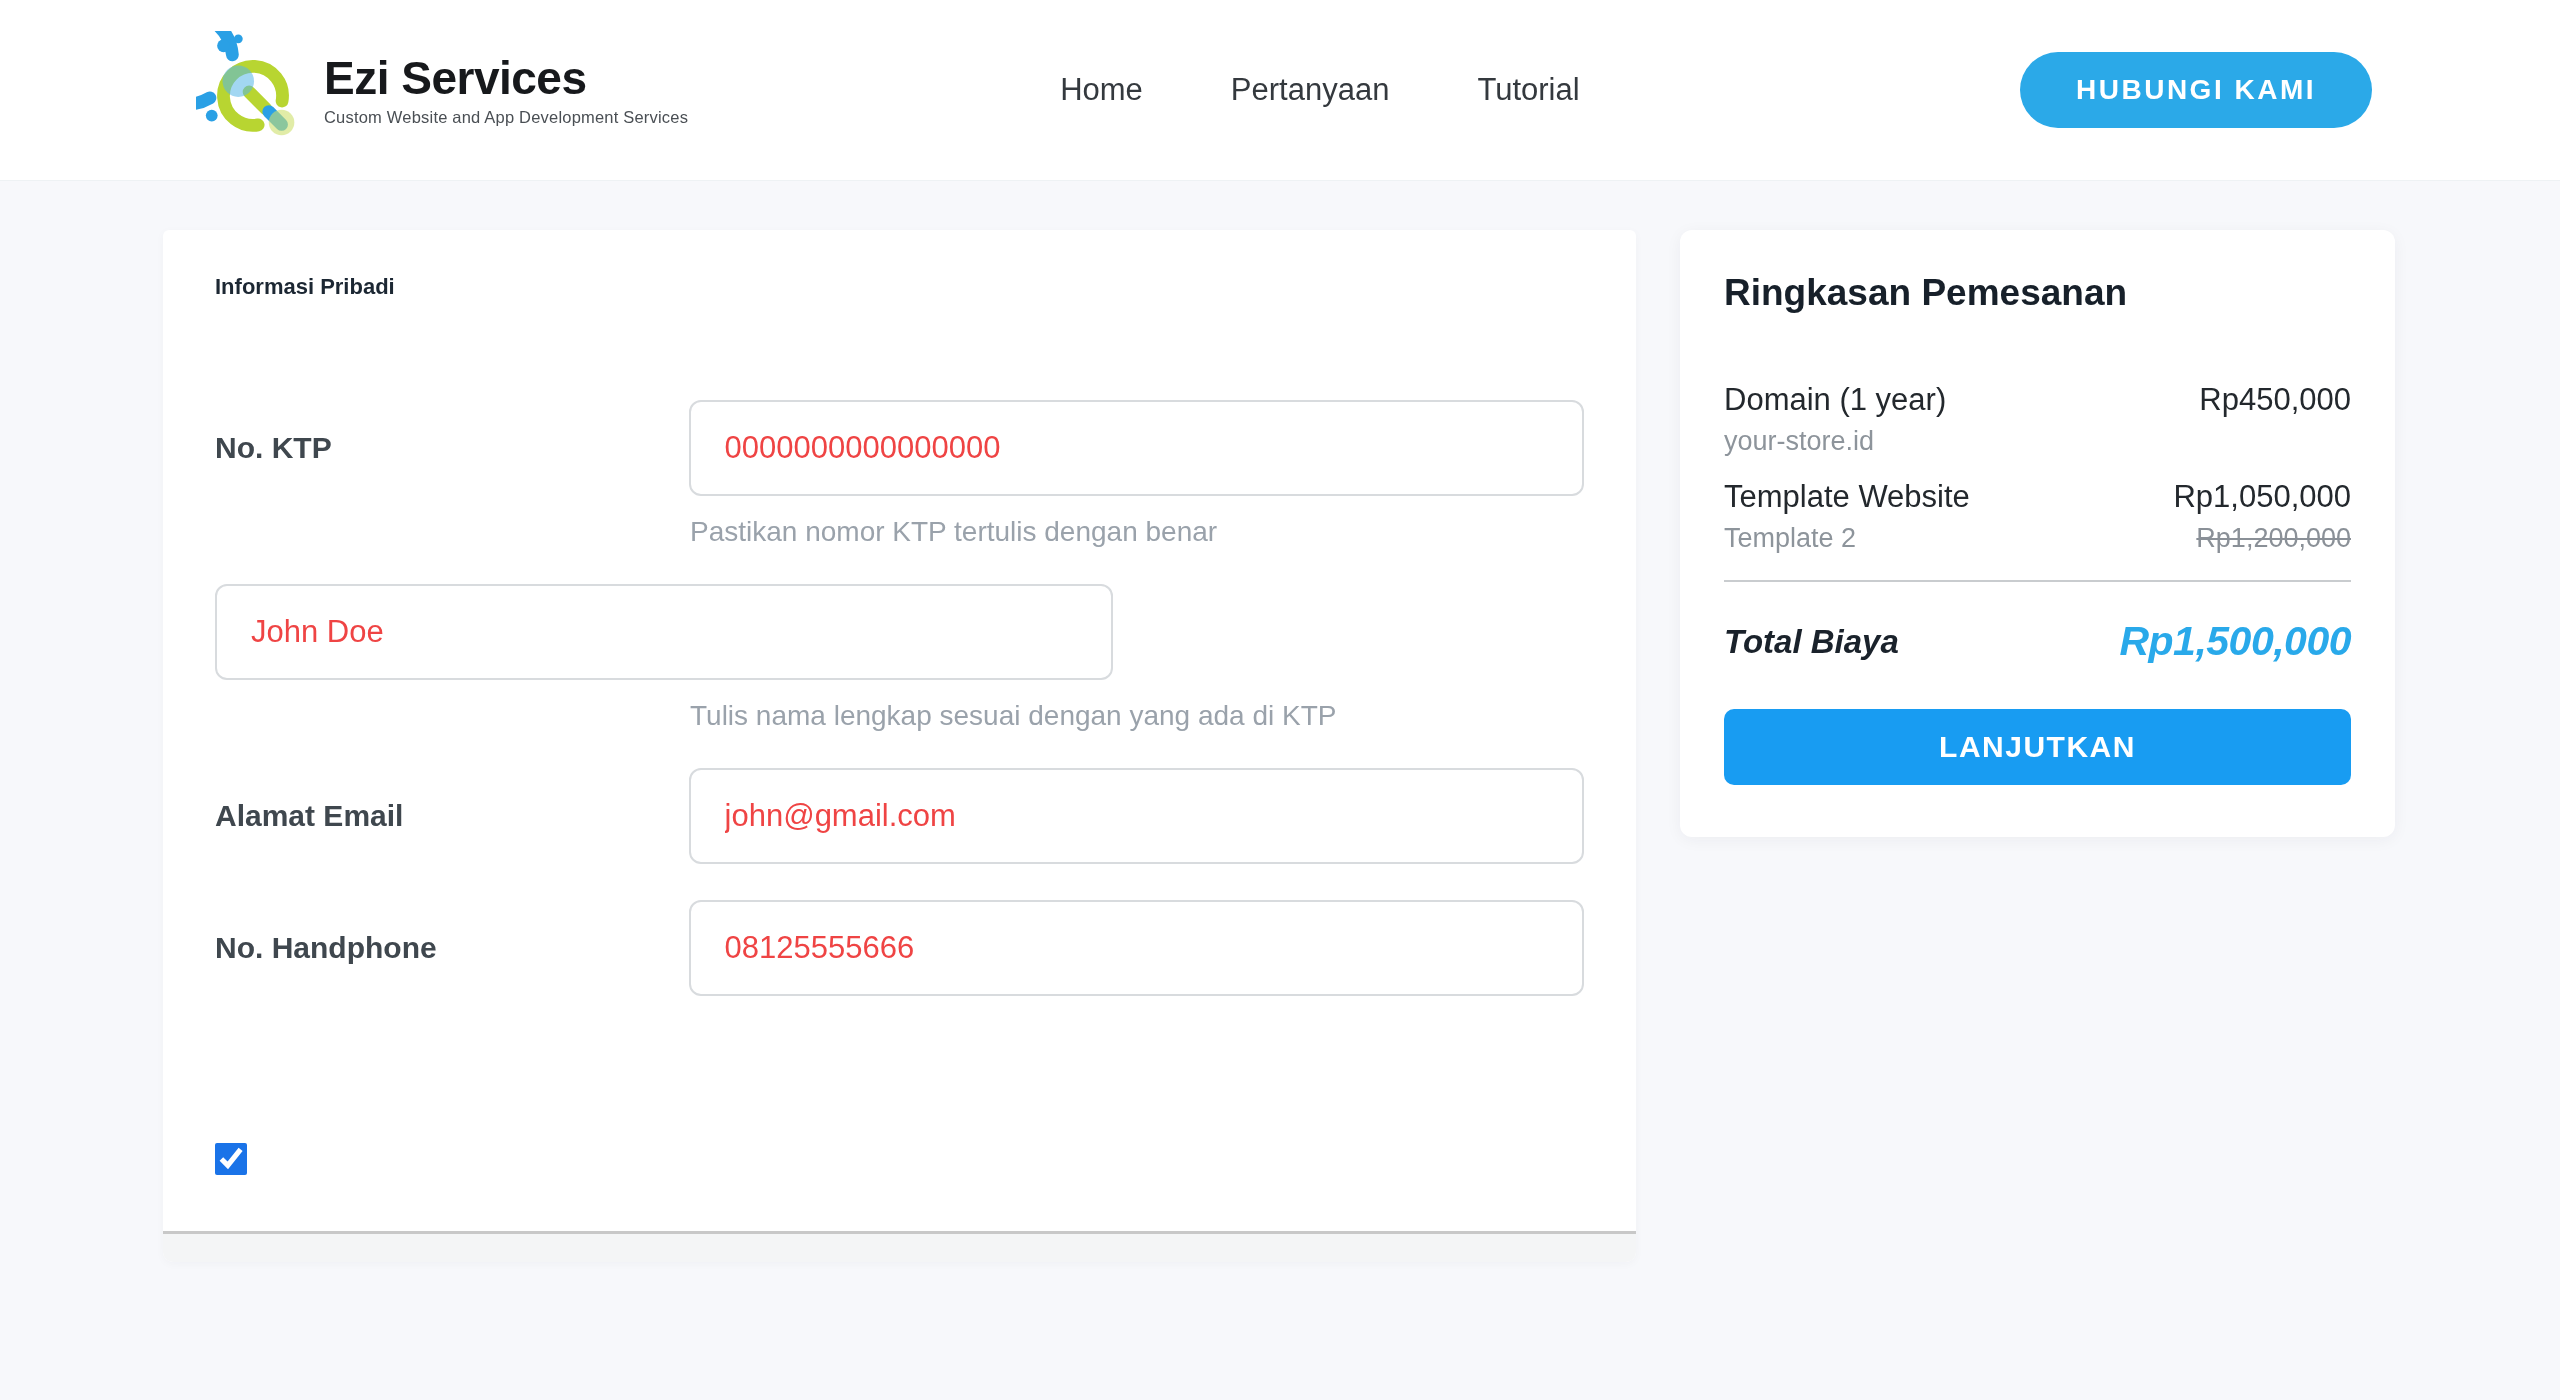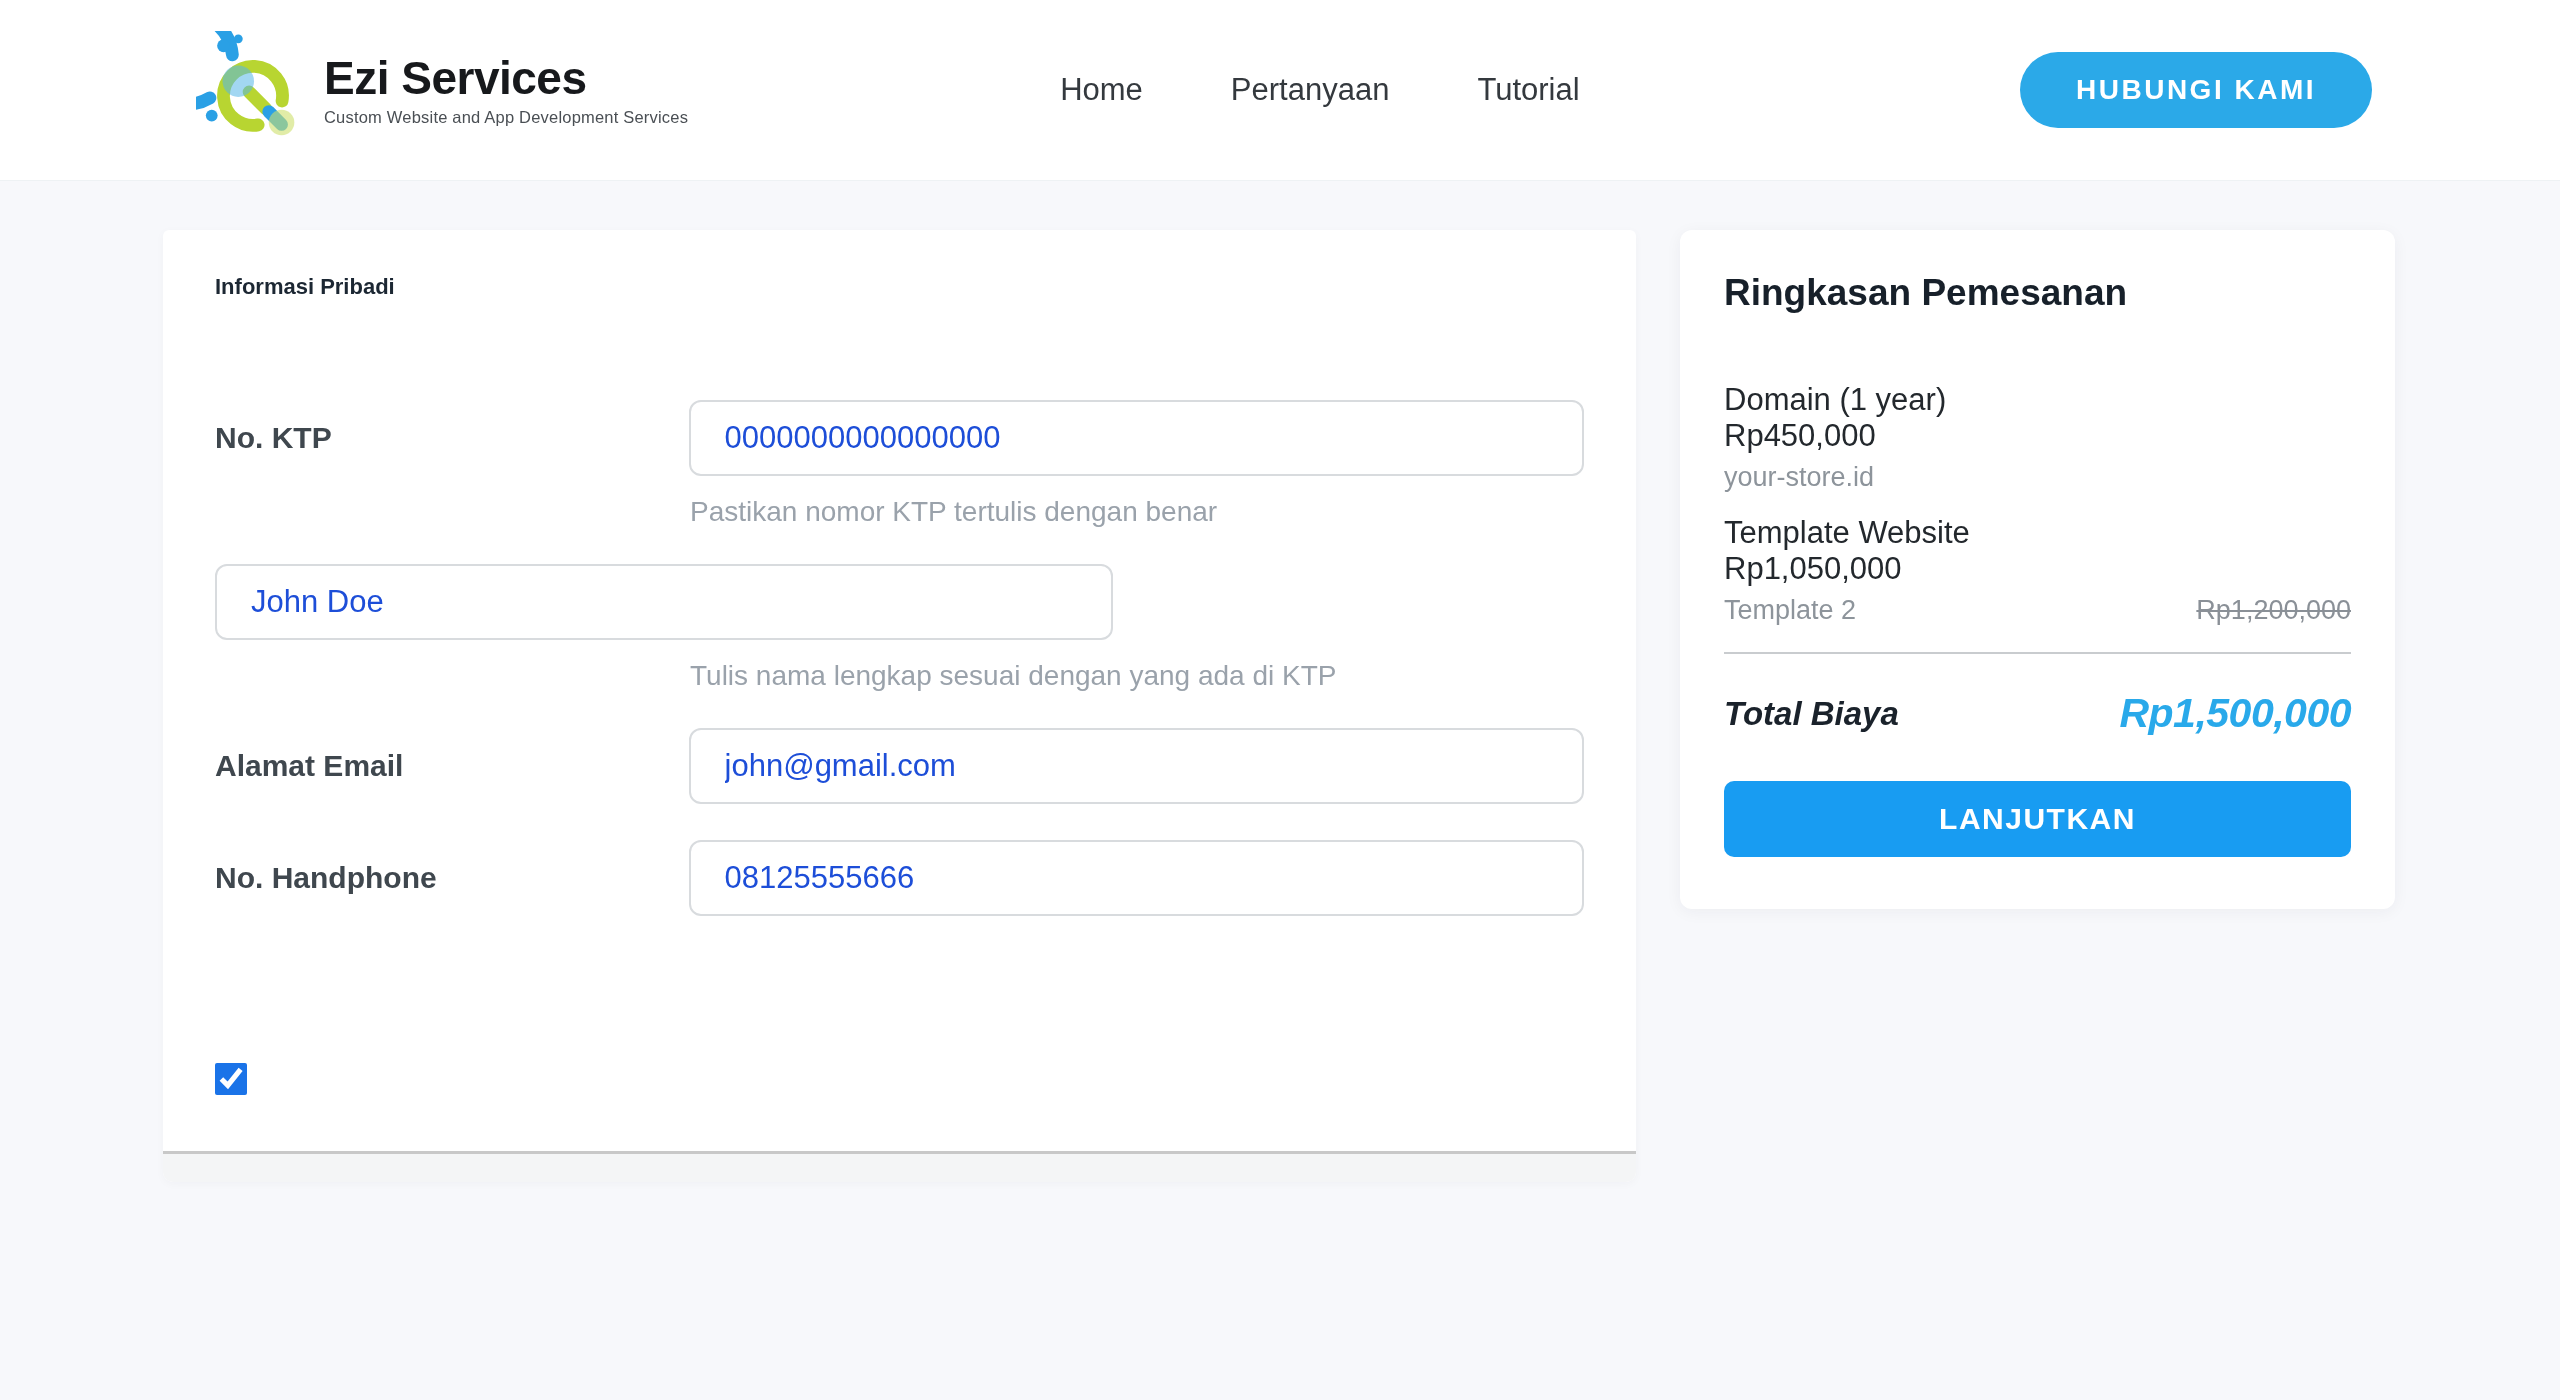--- a/index.html
+++ b/index.html
@@ -57,24 +57,24 @@
     border-radius: 6px 6px 10px 10px;
     box-shadow: 0 2px 10px rgba(30,40,50,0.03);
   }
   .form-card-body { padding: 44px 52px 48px 52px; }
   .form-title { font-size: 22px; font-weight: 700; color: #1c2733; margin-bottom: 100px; }
 
   .field { margin-bottom: 36px; }
   .field-row { display: flex; align-items: center; }
   .field-label { width: 475px; font-size: 30px; font-weight: 700; color: #3f474e; }
   .text-input {
-    width: 898px; height: 76px;
+    width: 898px; height: 96px;
     border: 2px solid #d8dbde; border-radius: 12px;
     padding: 16px 34px;
-    font-family: inherit; font-size: 31px; color: #1d4ed8;
+    font-family: inherit; font-size: 31px; color: #ef4444;
     background: #ffffff; outline: none;
   }
   .helper-row { margin-left: 475px; margin-top: 20px; }
   .helper-text { font-size: 28px; color: #9aa2ab; }
 
   .consent { margin-top: 140px; max-width: 1380px; font-size: 30px; color: #5a626b; line-height: 1.57; }
   .consent-checkbox {
     width: 32px; height: 32px;
     accent-color: #1a73e8;
     vertical-align: -5px;
@@ -92,21 +92,21 @@
   .summary-card {
     width: 715px;
     background: #ffffff;
     border-radius: 12px;
     padding: 42px 44px 52px 44px;
     box-shadow: 0 3px 16px rgba(30,40,50,0.05);
   }
   .summary-title { font-size: 37px; font-weight: 700; color: #17202a; margin-bottom: 68px; }
 
   .summary-item { margin-bottom: 22px; }
-  .summary-line { display: flex; justify-content: space-between; align-items: flex-start; flex-direction: column; }
+  .summary-line { display: flex; justify-content: space-between; align-items: flex-end; }
   .item-name { font-size: 31px; color: #23282d; }
   .item-price { font-size: 31px; color: #23282d; }
   .summary-subline { display: flex; justify-content: space-between; align-items: baseline; margin-top: 8px; }
   .item-detail { font-size: 27px; color: #8d949b; }
   .item-original-price { font-size: 27px; color: #8a9097; text-decoration: line-through; }
 
   .summary-divider { border: none; border-top: 2px solid #c9cccf; margin-top: 26px; }
 
   .total-row { display: flex; justify-content: space-between; align-items: center; margin-top: 36px; font-style: italic; }
   .total-label { font-size: 33px; font-weight: 700; color: #1a222b; }

